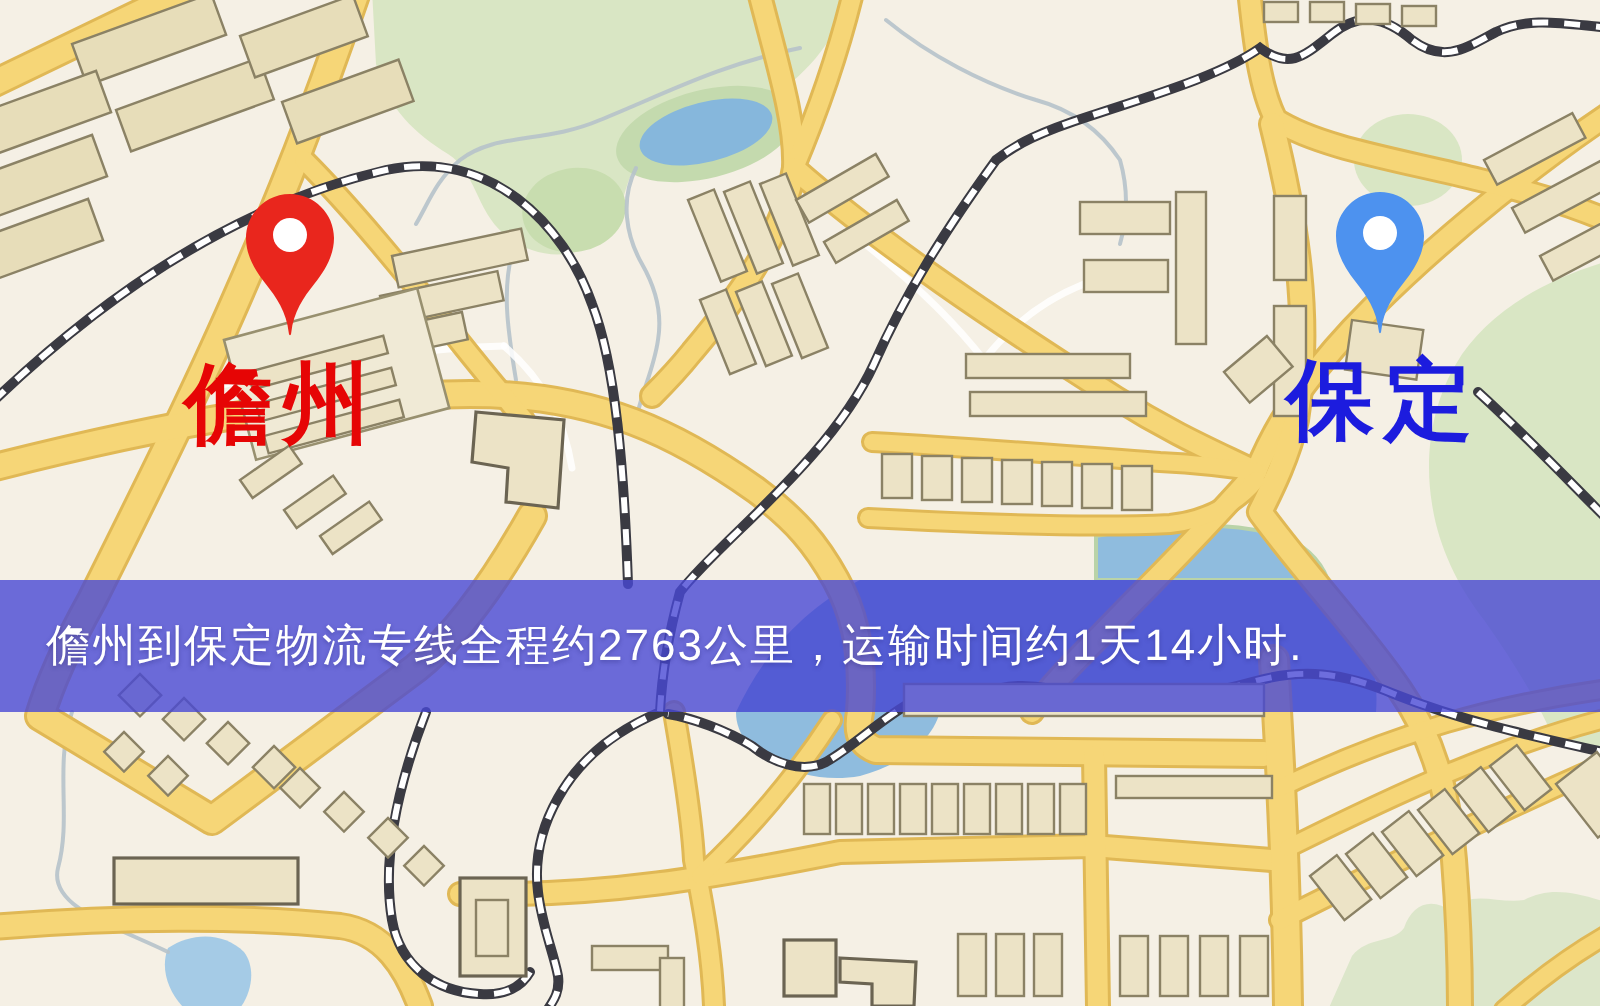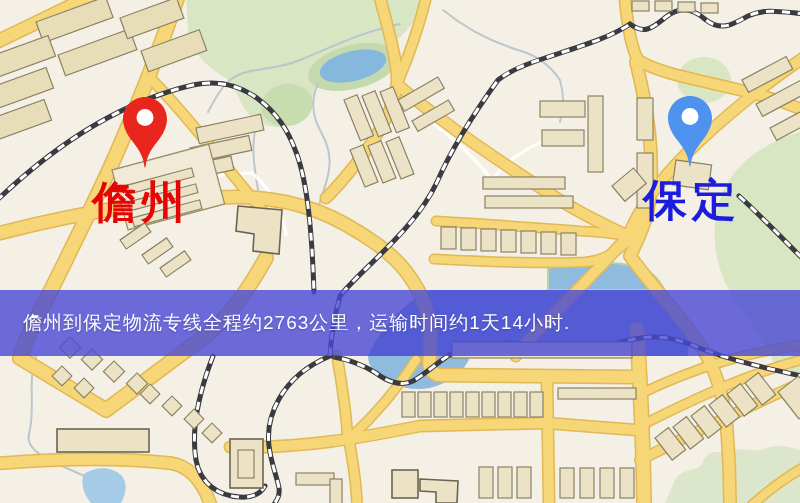--- a/index.html
+++ b/index.html
@@ -16,21 +16,21 @@
   .wr{fill:none;stroke:#ffffff;stroke-width:3.5;opacity:.85;stroke-linecap:round;}
   
   .st{fill:none;stroke:#b6c2ca;stroke-width:2;opacity:.9;stroke-linecap:round;}
   
   .b{fill:#ece3c6;stroke:#8b8265;stroke-width:1.2;}
   .b2{fill:#e7ddb9;stroke:#8b8265;stroke-width:1.2;}
   .b3{fill:#f0ead6;stroke:#98906f;stroke-width:1.3;}
   .bd{fill:#ece3c6;stroke:#6b6452;stroke-width:1.6;}
   .banner{position:absolute;left:0;top:290px;width:800px;height:66px;
           display:flex;align-items:center;z-index:30;}
-  .banner-text{color:#ffffff;font-size:19px;padding-left:23px;letter-spacing:1px;
+  .banner-text{color:#ffffff;font-size:22px;padding-left:23px;letter-spacing:1px;
                white-space:nowrap;text-shadow:0 1px 2px rgba(40,40,120,.4);}
   .pin{position:absolute;z-index:20;}
   .city-label{position:absolute;z-index:25;font-family:"Liberation Serif",serif;
               font-weight:700;font-size:44px;letter-spacing:5px;line-height:1;white-space:nowrap;}
   .origin-label{left:92px;top:181px;color:#e60505;}
   .dest-label{left:643px;top:179px;color:#1c1cde;}
 </style>
 </head>
 <body>
 

